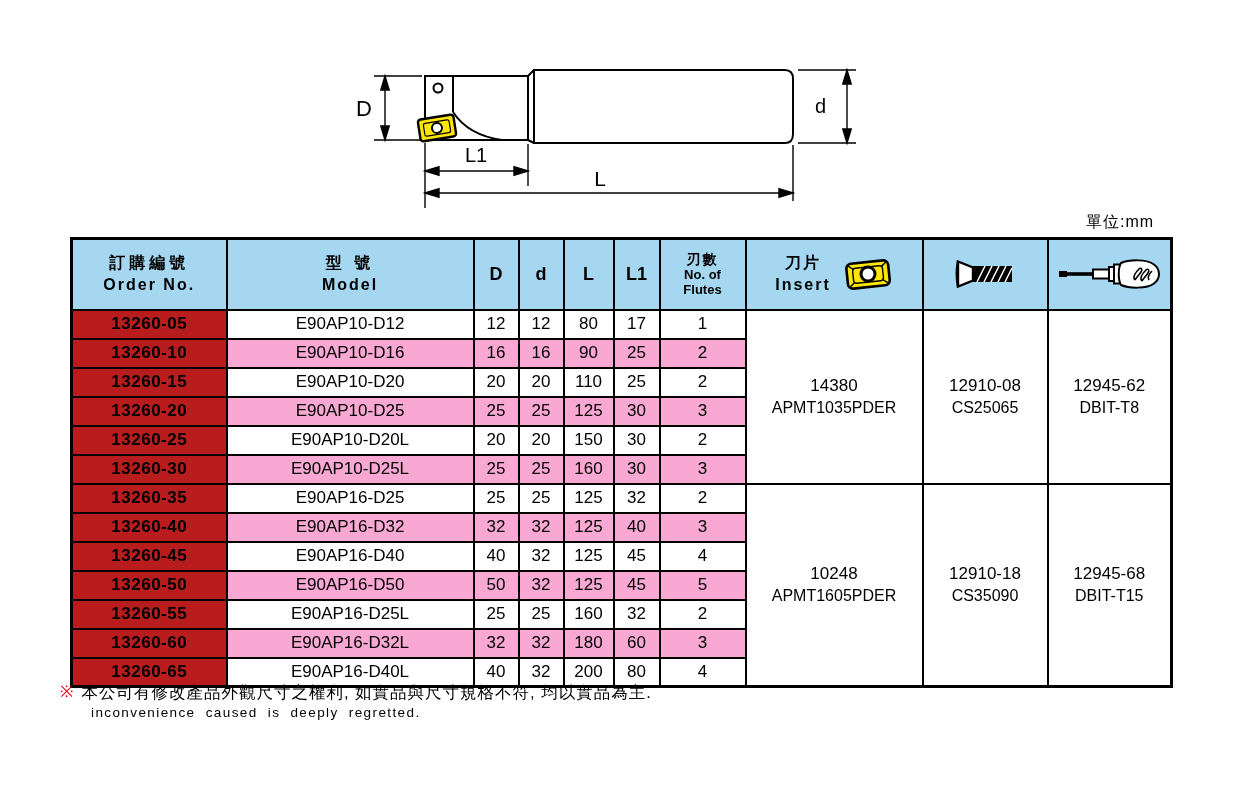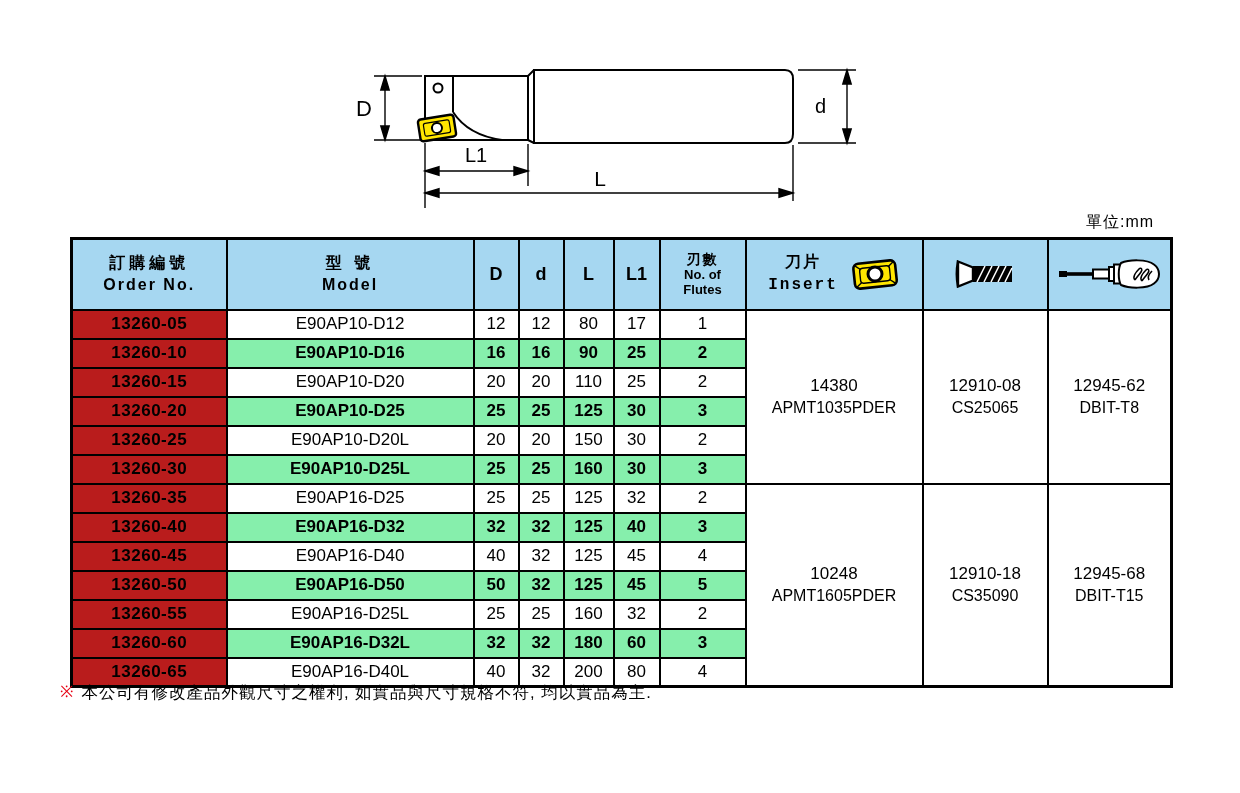--- a/index.html
+++ b/index.html
@@ -21,28 +21,28 @@
     border:2px solid #000;padding:0;text-align:center;vertical-align:middle;overflow:hidden;
   }
   table.spec thead tr{height:71px;}
   table.spec tr.data{height:29px;}
   th{background:#A6D7F1;font-weight:bold;}
   .h-zh{font-size:16px;font-weight:bold;letter-spacing:4px;line-height:22px;}
   .h-en{font-size:16px;font-weight:bold;letter-spacing:2px;line-height:22px;}
   .h-dim{font-size:18px;font-weight:bold;}
   .h-fl-zh{font-size:14px;font-weight:bold;letter-spacing:2px;line-height:16px;}
   .h-fl-en{font-size:13px;font-weight:bold;line-height:15px;}
-  .h-insert{display:flex;align-items:center;justify-content:center;gap:12px;font-family:Liberation Mono, monospace;}
+  .h-insert{display:flex;align-items:center;justify-content:center;gap:12px;}
   .h-icon-wrap{display:flex;align-items:center;justify-content:center;}
   td.c-order{
     background:#b91c1c;font-weight:bold;font-size:17px;letter-spacing:0.5px;
   }
   td.c-model,td.c-num{font-size:17px;background:#fff;}
   td.c-flutes{border-right-width:3px;}
-  tr.even td.c-model,tr.even td.c-num{background:#86efac;font-weight:bold;}
+  tr.even td.c-model,tr.even td.c-num{background:#f9a8d4;}
   td.c-merged{background:#fff;font-size:16px;}
   .m-no{font-size:17px;line-height:22px;}
   .m-model{font-size:16px;line-height:21px;}
   
   .note{position:absolute;left:60px;top:681px;width:1150px;}
   .note-line1{display:flex;align-items:flex-start;font-size:16.5px;letter-spacing:1px;line-height:22px;}
   .note-sym{color:#E60012;margin-right:7px;font-size:16px;}
   .note-en{margin-left:31px;font-size:13.5px;letter-spacing:1.4px;word-spacing:5px;line-height:20px;}
 </style>
 </head>
@@ -334,13 +334,14 @@
       <td class="c-num c-flutes">4</td>
     </tr>
   </tbody>
 </table>
 
 <div class="note">
   <div class="note-line1">
     <span class="note-sym">※</span>
     <span>本公司有修改產品外觀尺寸之權利, 如實品與尺寸規格不符, 均以實品為主.</span>
   </div>
+  <div class="note-en">inconvenience caused is deeply regretted.</div>
 </div>
 
 </body></html>

